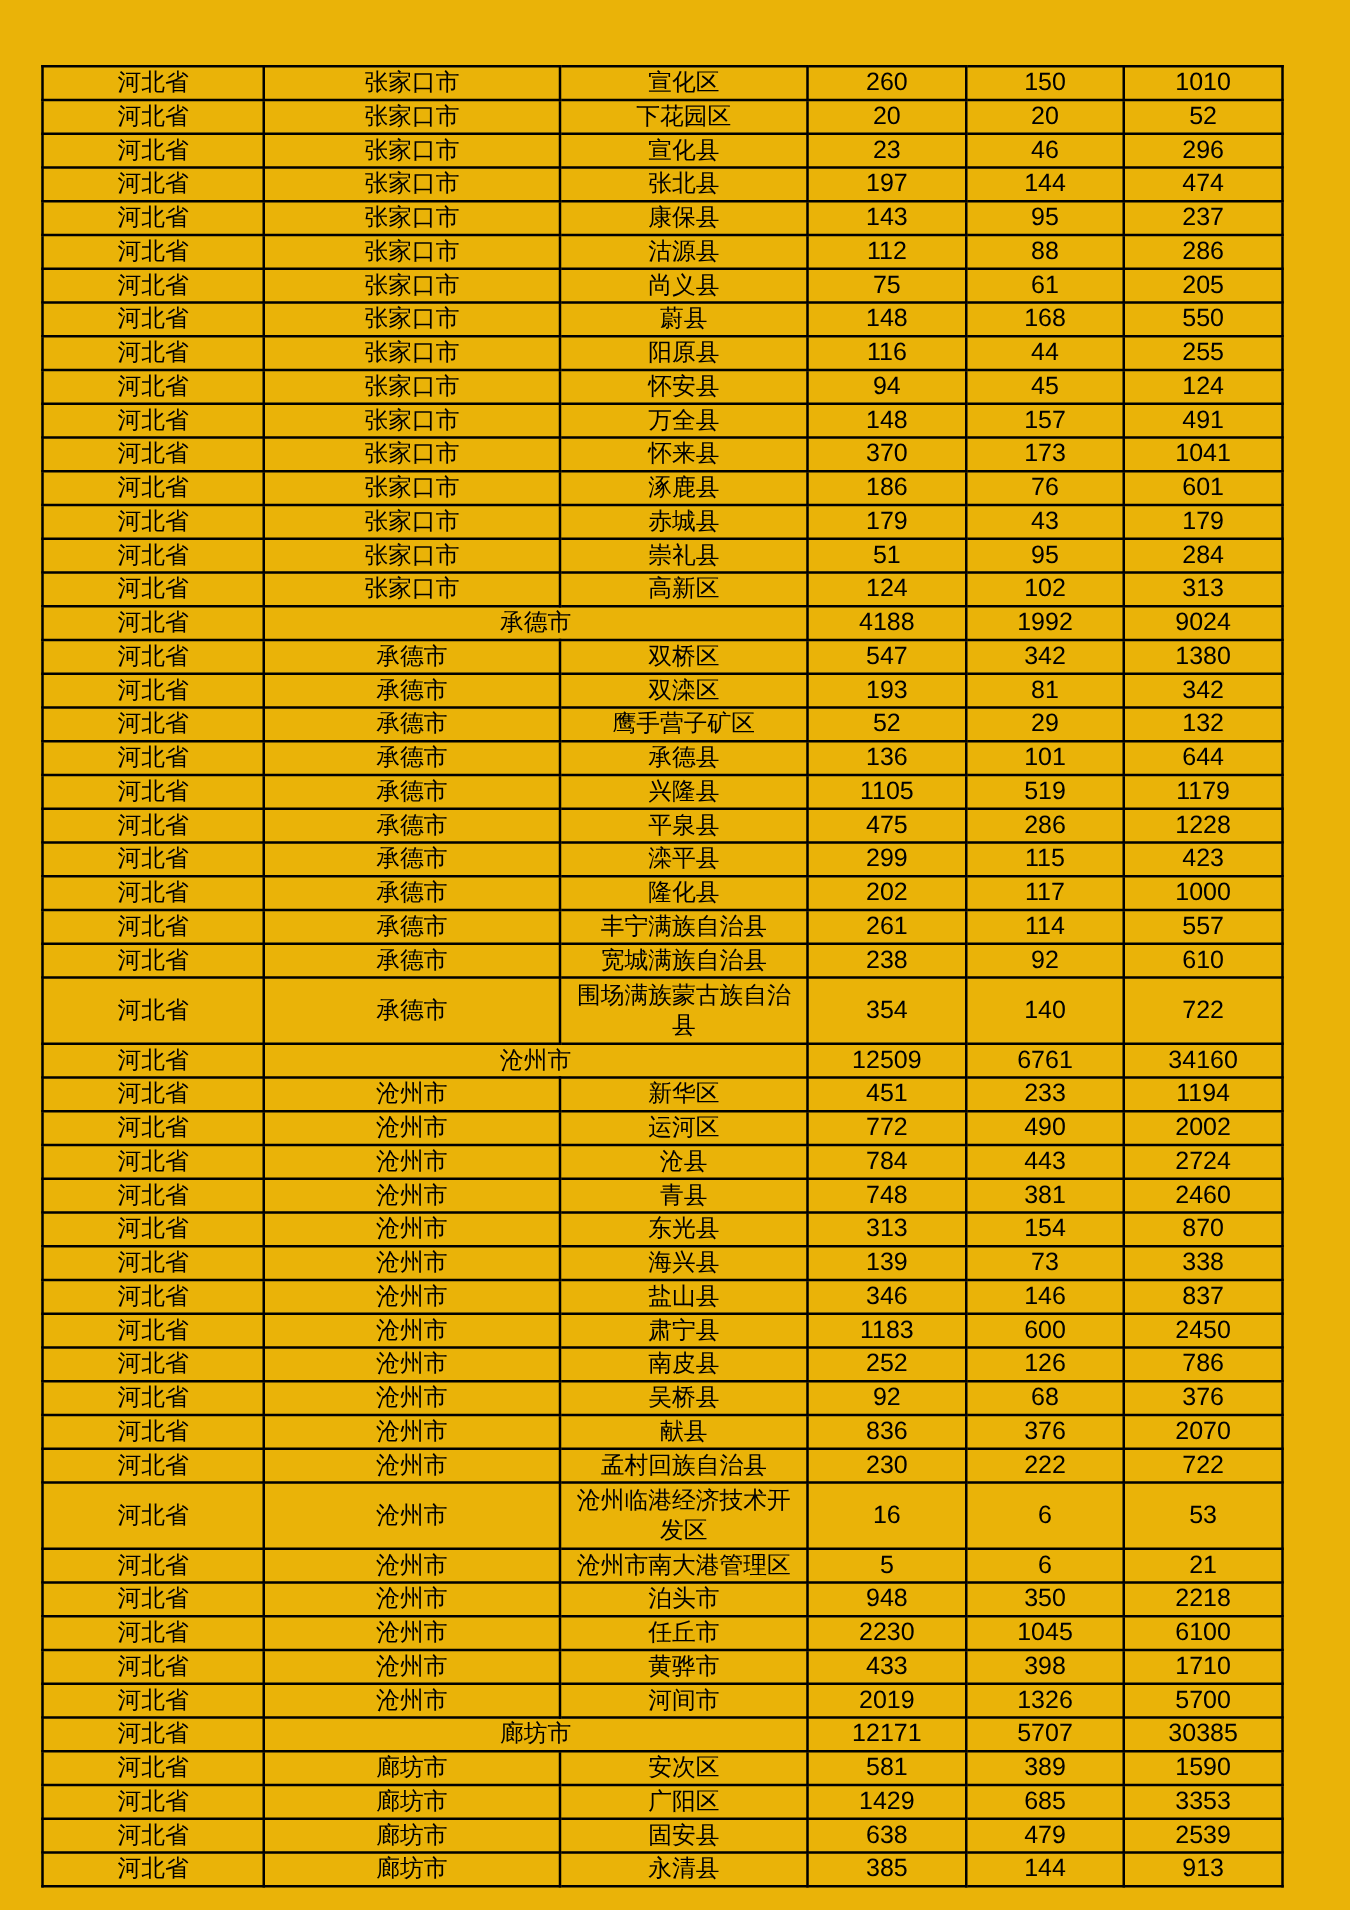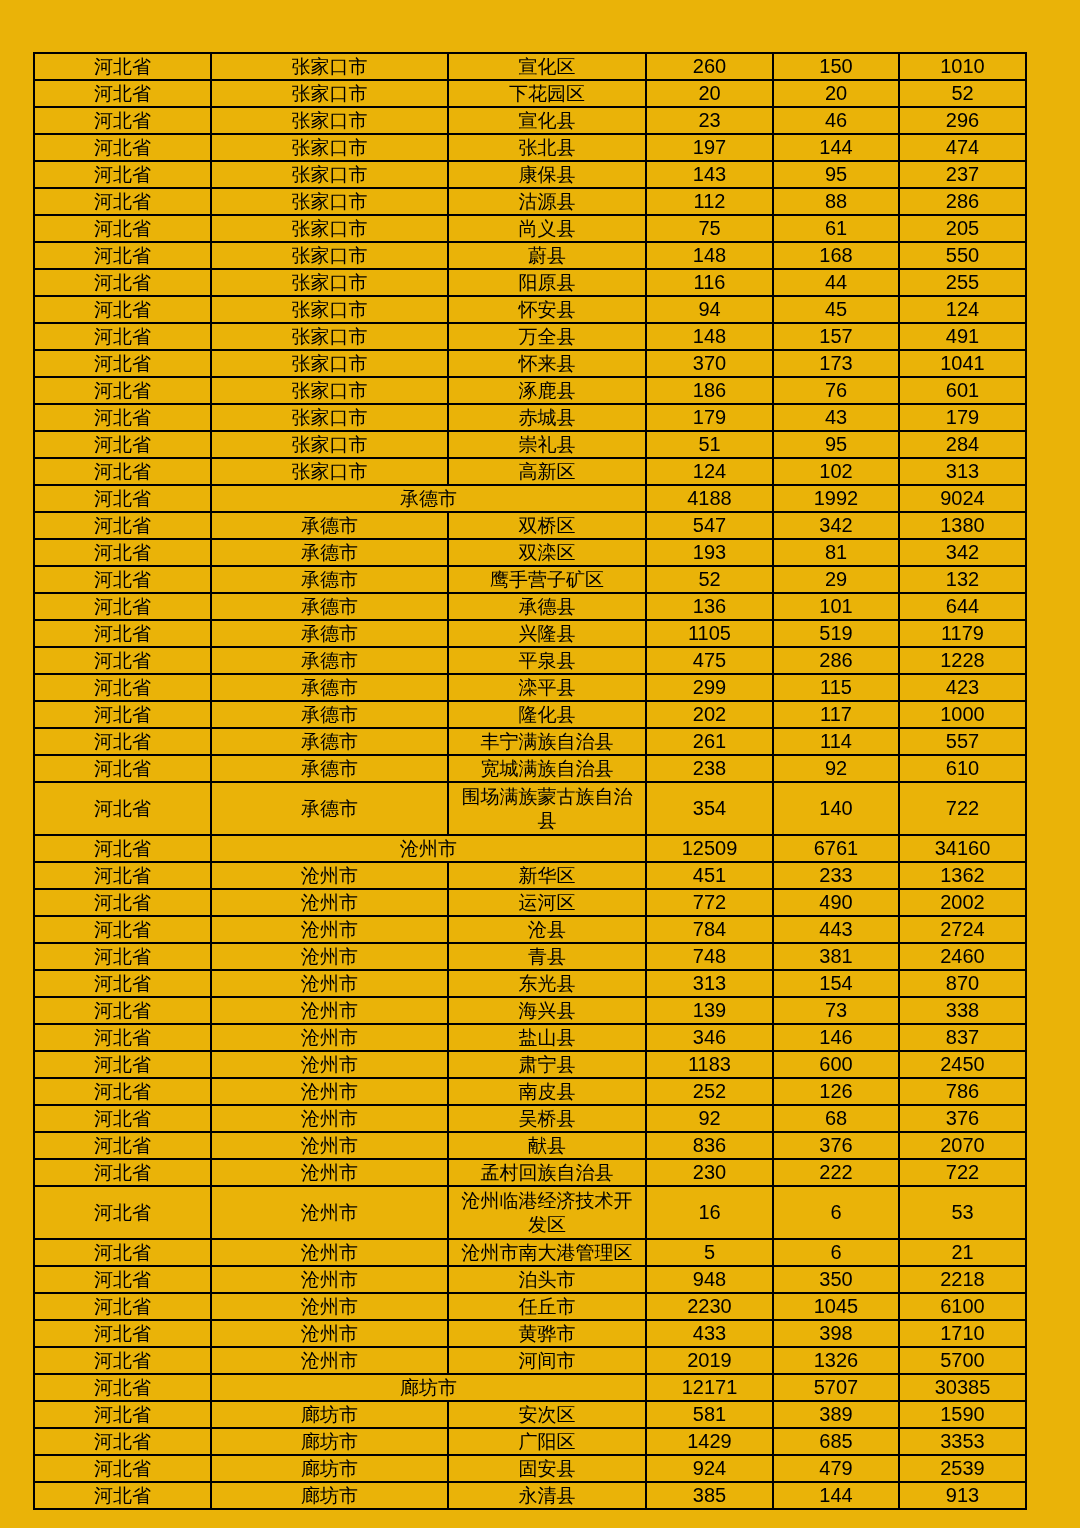--- a/index.html
+++ b/index.html
@@ -289,21 +289,21 @@
           <td class="num">12509</td>
           <td class="num">6761</td>
           <td class="num">34160</td>
         </tr>
         <tr>
           <td>河北省</td>
           <td>沧州市</td>
           <td>新华区</td>
           <td class="num">451</td>
           <td class="num">233</td>
-          <td class="num">1362</td>
+          <td class="num">1194</td>
         </tr>
         <tr>
           <td>河北省</td>
           <td>沧州市</td>
           <td>运河区</td>
           <td class="num">772</td>
           <td class="num">490</td>
           <td class="num">2002</td>
         </tr>
         <tr>
@@ -454,21 +454,21 @@
           <td>廊坊市</td>
           <td>广阳区</td>
           <td class="num">1429</td>
           <td class="num">685</td>
           <td class="num">3353</td>
         </tr>
         <tr>
           <td>河北省</td>
           <td>廊坊市</td>
           <td>固安县</td>
-          <td class="num">924</td>
+          <td class="num">638</td>
           <td class="num">479</td>
           <td class="num">2539</td>
         </tr>
         <tr>
           <td>河北省</td>
           <td>廊坊市</td>
           <td>永清县</td>
           <td class="num">385</td>
           <td class="num">144</td>
           <td class="num">913</td>

